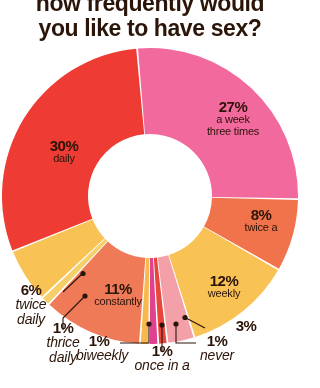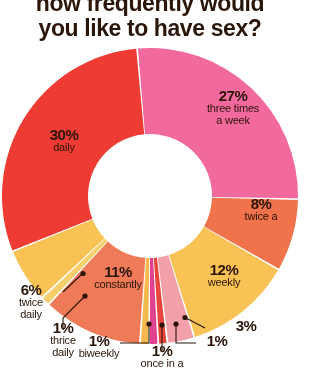--- a/index.html
+++ b/index.html
@@ -28,20 +28,21 @@
     position:absolute;left:0;top:0;width:300px;height:388px;
   }
   svg.donut{position:absolute;left:0;top:0;}
 
   .seglabel{
     position:absolute;
     text-align:center;
     line-height:1.02;
     z-index:20;
     pointer-events:none;
+    margin-top:11px;
   }
   .seglabel .pct{
     display:block;
     font-weight:bold;
     font-size:15px;
     letter-spacing:-0.5px;
     color:#2b1408;
   }
   .seglabel .nm{
     display:block;
@@ -53,21 +54,21 @@
   .outlabel{
     position:absolute;
     z-index:25;
     pointer-events:none;
     line-height:1.02;
   }
   .outlabel .pct{
     display:block;font-weight:bold;font-size:15px;letter-spacing:-0.5px;color:#2b1408;
   }
   .outlabel .nm{
-    display:block;font-size:11px;color:#2b1408;letter-spacing:-0.2px;
+    display:block;font-size:14px;color:#2b1408;letter-spacing:-0.2px;font-style:italic;
   }
   .ctr{text-align:center;}
 </style>
 </head>
 <body>
 
 <div class="title">
   <span class="l1">how frequently would</span>
   <span class="l2">you like to have sex?</span>
 </div>
@@ -103,35 +104,35 @@
       <path d="M196,343 L176,343 L176,325"></path>
       <circle cx="176" cy="324" r="2.6" fill="#2b1408" stroke="none"></circle>
 
       <path d="M205,328 L186,318"></path>
       <circle cx="185" cy="317.5" r="2.6" fill="#2b1408" stroke="none"></circle>
     </g>
   </svg>
 
   <div class="seglabel ctr" style="left:183px;top:88px;width:100px;">
     <span class="pct">27%</span>
+    <span class="nm">a week</span>
     <span class="nm">three times</span>
-    <span class="nm">a week</span>
   </div>
 
   <div class="seglabel ctr" style="left:228px;top:196px;width:66px;">
     <span class="pct">8%</span>
     <span class="nm">twice a</span>
   </div>
 
   <div class="seglabel ctr" style="left:191px;top:262px;width:66px;">
     <span class="pct">12%</span>
     <span class="nm">weekly</span>
   </div>
 
-  <div class="seglabel ctr" style="left:75px;top:264px;width:86px;">
+  <div class="seglabel ctr" style="left:75px;top:270px;width:86px;">
     <span class="pct">11%</span>
     <span class="nm">constantly</span>
   </div>
 
   <div class="seglabel ctr" style="left:34px;top:127px;width:60px;">
     <span class="pct">30%</span>
     <span class="nm">daily</span>
   </div>
 
   <div class="outlabel ctr" style="left:2px;top:282px;width:58px;">
@@ -151,18 +152,19 @@
     <span class="nm">biweekly</span>
   </div>
 
   <div class="outlabel ctr" style="left:128px;top:343px;width:68px;">
     <span class="pct">1%</span>
     <span class="nm">once in a</span>
   </div>
 
   <div class="outlabel ctr" style="left:194px;top:333px;width:46px;">
     <span class="pct">1%</span>
+    <span class="nm">never</span>
   </div>
 
   <div class="outlabel ctr" style="left:208px;top:318px;width:76px;">
     <span class="pct">3%</span>
   </div>
 </div>
 
 </body></html>

